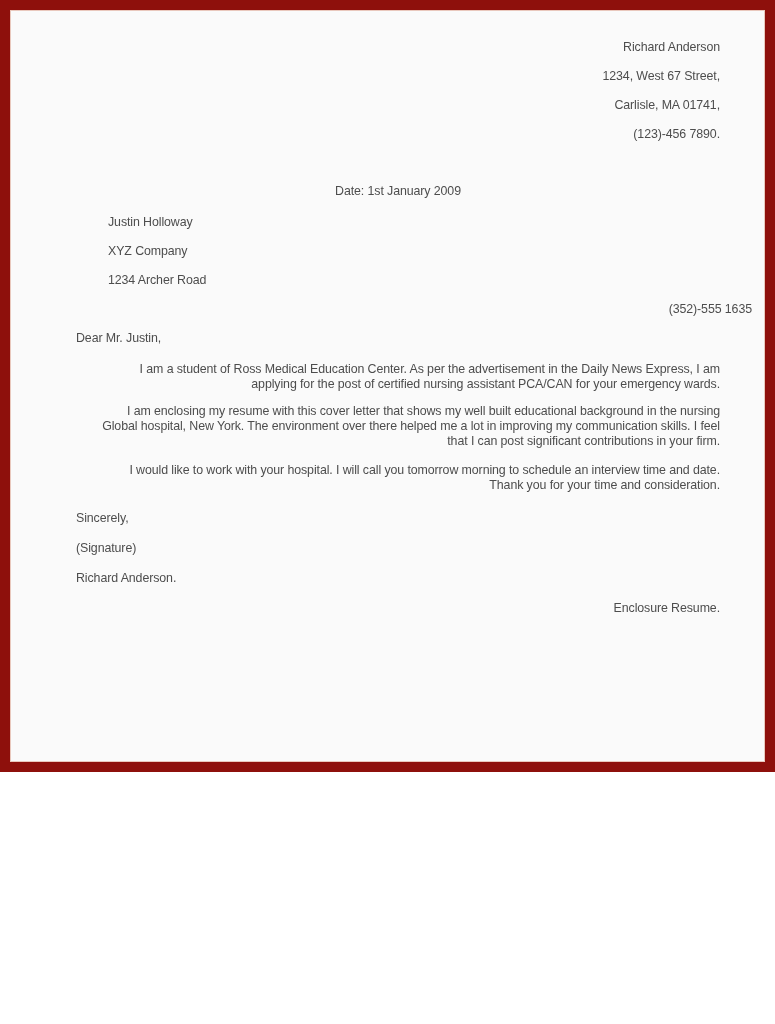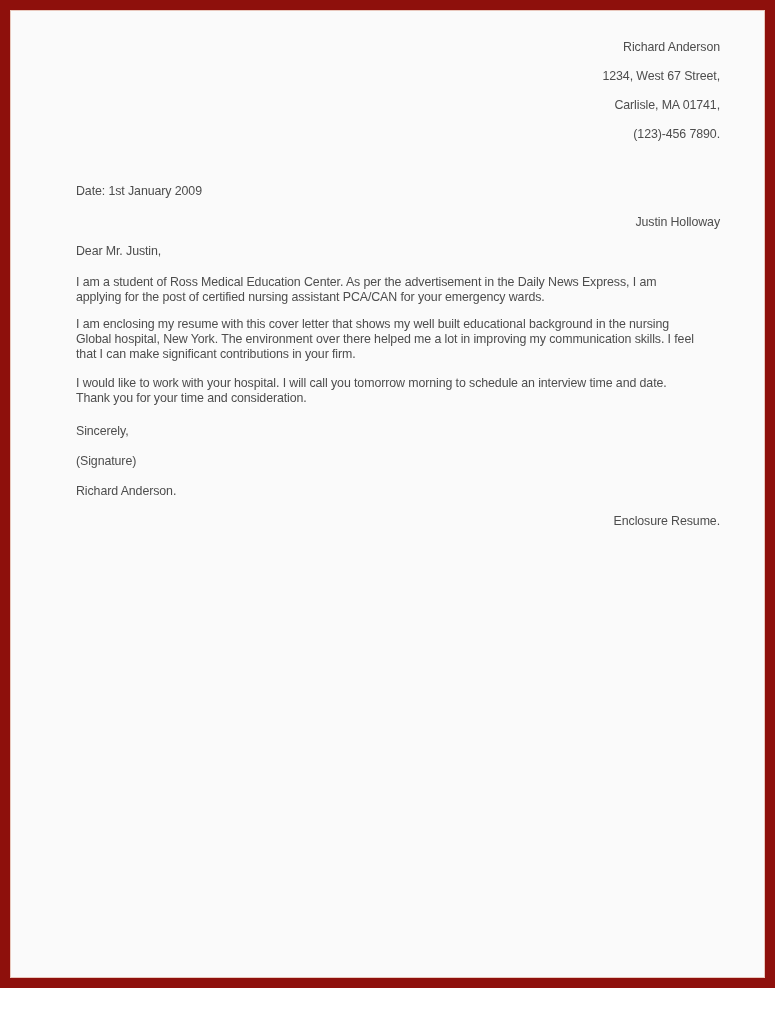--- a/index.html
+++ b/index.html
@@ -3,39 +3,39 @@
 <meta charset="utf-8">
 <style>
   * { margin: 0; padding: 0; box-sizing: border-box; }
   html, body {
     width: 775px;
     height: 1024px;
     font-family: "Liberation Sans", "DejaVu Sans", sans-serif;
   }
   .page {
     width: 775px;
-    height: 988px;
+    height: 772px;
     background: var(--page-bg, #fafafa);
     border: 10px solid var(--border-color, #8e100c);
     box-shadow: inset 0 0 0 1px rgba(229, 190, 178, 0.85);
     padding: 30px 45px 0 66px;
     overflow: hidden;
     color: var(--text-color, #4d4d4d);
     font-size: 12.4px;
     line-height: 15px;
     letter-spacing: -0.1px;
   }
   .block { width: 100%; }
   .align-right { text-align: right; }
   .line { margin-bottom: 14px; white-space: nowrap; }
   .block .line:last-child { margin-bottom: 0; text-align: right; }
-  .date-line { margin-top: 42px; text-align: left; white-space: nowrap; }
-  .recipient-block { margin-top: 16px; }
+  .date-line { margin-top: 42px; text-align: center; white-space: nowrap; }
+  .recipient-block { margin-top: 16px; margin-left: 32px; }
   .salutation { margin-top: 14px; white-space: nowrap; }
-  .para { margin-top: 16px; }
+  .para { margin-top: 16px; text-align: right; }
   .para.second { margin-top: 12px; }
   .para.third { margin-top: 14px; }
   .para-line { white-space: nowrap; }
   .closing-block { margin-top: 18px; }
   .closing-block .line { margin-bottom: 15px; }
 </style>
 </head>
 <body>
 
 <div class="page">
@@ -44,33 +44,36 @@
     <div class="line">Richard Anderson</div>
     <div class="line">1234, West 67 Street,</div>
     <div class="line">Carlisle, MA 01741,</div>
     <div class="line">(123)-456 7890.</div>
   </div>
 
   <div class="date-line">Date: 1st January 2009</div>
 
   <div class="block recipient-block">
     <div class="line">Justin Holloway</div>
+    <div class="line">XYZ Company</div>
+    <div class="line">1234 Archer Road</div>
+    <div class="line">(352)-555 1635</div>
   </div>
 
   <div class="salutation">Dear Mr. Justin,</div>
 
   <div class="para first">
     <div class="para-line">I am a student of Ross Medical Education Center. As per the advertisement in the Daily News Express, I am</div>
     <div class="para-line">applying for the post of certified nursing assistant PCA/CAN for your emergency wards.</div>
   </div>
 
   <div class="para second">
     <div class="para-line">I am enclosing my resume with this cover letter that shows my well built educational background in the nursing</div>
     <div class="para-line">Global hospital, New York. The environment over there helped me a lot in improving my communication skills. I feel</div>
-    <div class="para-line">that I can make significant contributions in your firm.</div>
+    <div class="para-line">that I can post significant contributions in your firm.</div>
   </div>
 
   <div class="para third">
     <div class="para-line">I would like to work with your hospital. I will call you tomorrow morning to schedule an interview time and date.</div>
     <div class="para-line">Thank you for your time and consideration.</div>
   </div>
 
   <div class="block closing-block">
     <div class="line">Sincerely,</div>
     <div class="line">(Signature)</div>

